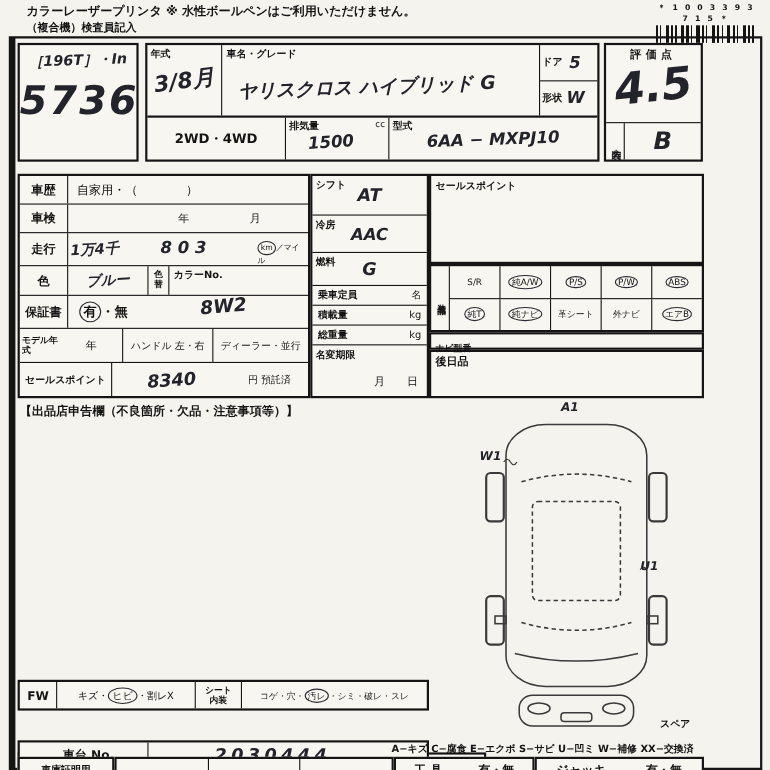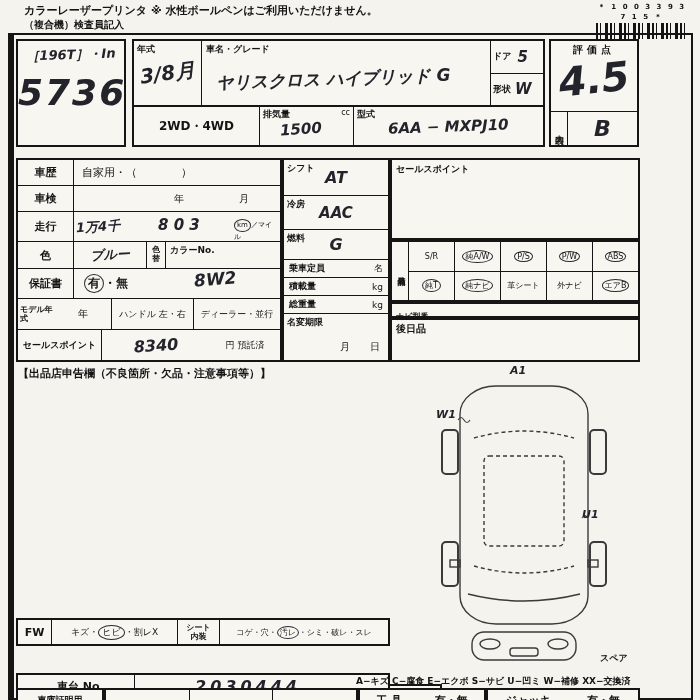--- a/index.html
+++ b/index.html
@@ -11,21 +11,21 @@
   }
   .abs { position:absolute; }
   .b2 { border:2px solid #151515; background:#f7f6f1; }
   .lbl { font-size:9px; font-weight:bold; }
   .hw { font-style:italic; font-weight:bold; color:#23232b; }
   .circled { display:inline-block; border:1.5px solid #2a2a32; border-radius:50%; padding:0 3px; }
   .flex { display:flex; }
   .ctr { display:flex; align-items:center; justify-content:center; }
   .row { display:flex; border-bottom:1.5px solid #151515; }
   .row:last-child { border-bottom:none; }
-  .lblcell { width:56px; border-right:1.5px solid #151515; display:flex; align-items:center; justify-content:center; font-weight:bold; font-size:11px; flex:none; }
+  .lblcell { width:44px; border-right:1.5px solid #151515; display:flex; align-items:center; justify-content:center; font-weight:bold; font-size:11px; flex:none; }
   .vert { writing-mode:vertical-rl; text-orientation:upright; letter-spacing:1px; }
   .eq-row { display:flex; flex:1; }
   .eq-cell { flex:1; border-right:1px solid #151515; display:flex; align-items:center; justify-content:center; font-size:8px; }
   .eq-cell:last-child { border-right:none; }
   .rules { position:absolute; left:10px; right:10px; top:36px; bottom:4px;
     background:repeating-linear-gradient(to bottom, transparent 0 28px, #8d8d88 28px 29px); }
   .barcode-bars { height:16px; margin-top:1px;
     background:repeating-linear-gradient(90deg,#141414 0 2px,transparent 2px 4px,#141414 4px 5px,transparent 5px 9px,#141414 9px 12px,transparent 12px 14px); }
   svg { display:block; }
 </style>

